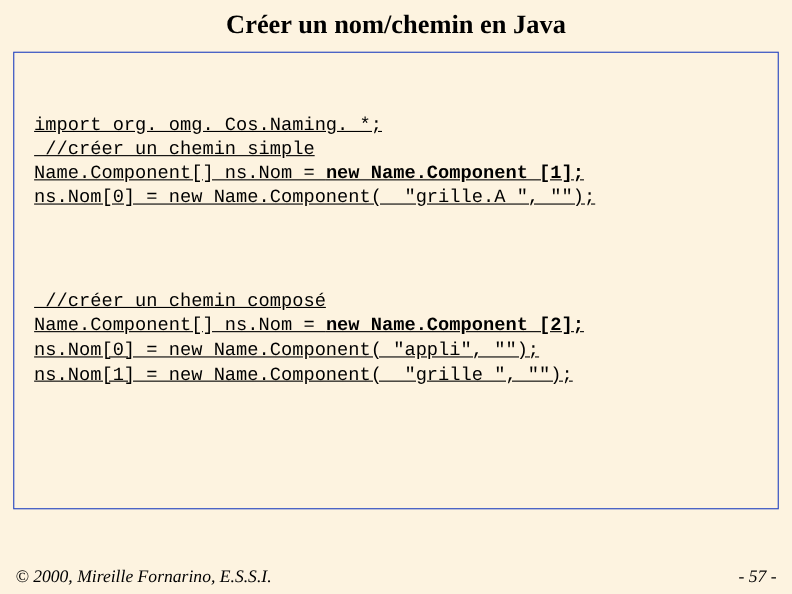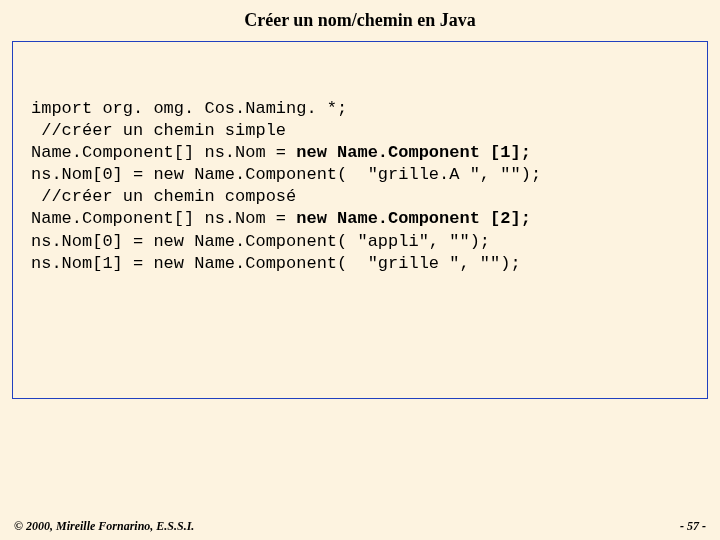--- a/index.html
+++ b/index.html
@@ -6,52 +6,52 @@
   body {
     width: 720px;
     height: 540px;
     background: #fdf3e0;
     font-family: "Times New Roman", Times, serif;
     position: relative;
     overflow: hidden;
   }
   .title {
     text-align: center;
-    font-size: 18px;
+    font-size: 24px;
     font-weight: bold;
     padding-top: 10px;
     padding-bottom: 10px;
     color: #000;
   }
   .frame {
     margin: 0 12px;
     border: 1px solid #2040c0;
-    height: 358px;
+    height: 416px;
     padding: 56px 18px 0 18px;
+    text-decoration: underline;
   }
   .code {
     font-family: "Courier New", Courier, monospace;
     font-size: 17px;
     line-height: 1.3;
     color: #000;
     white-space: pre;
   }
   .code .bold { font-weight: bold; }
-  .block2 { }
+  .block2 { margin-top: 72px; }
   .footer {
     position: absolute;
     bottom: 6px;
     left: 14px;
     right: 14px;
-    font-size: 12px;
+    font-size: 16px;
     font-style: italic;
     display: flex;
     justify-content: space-between;
     color: #000;
-    font-weight: bold;
   }
 </style>
 </head>
 <body>
 
 <div class="title">Créer un nom/chemin en Java</div>
 
 <div class="frame">
 
   <div class="code"><span>import org. omg. Cos.Naming. *;</span>

